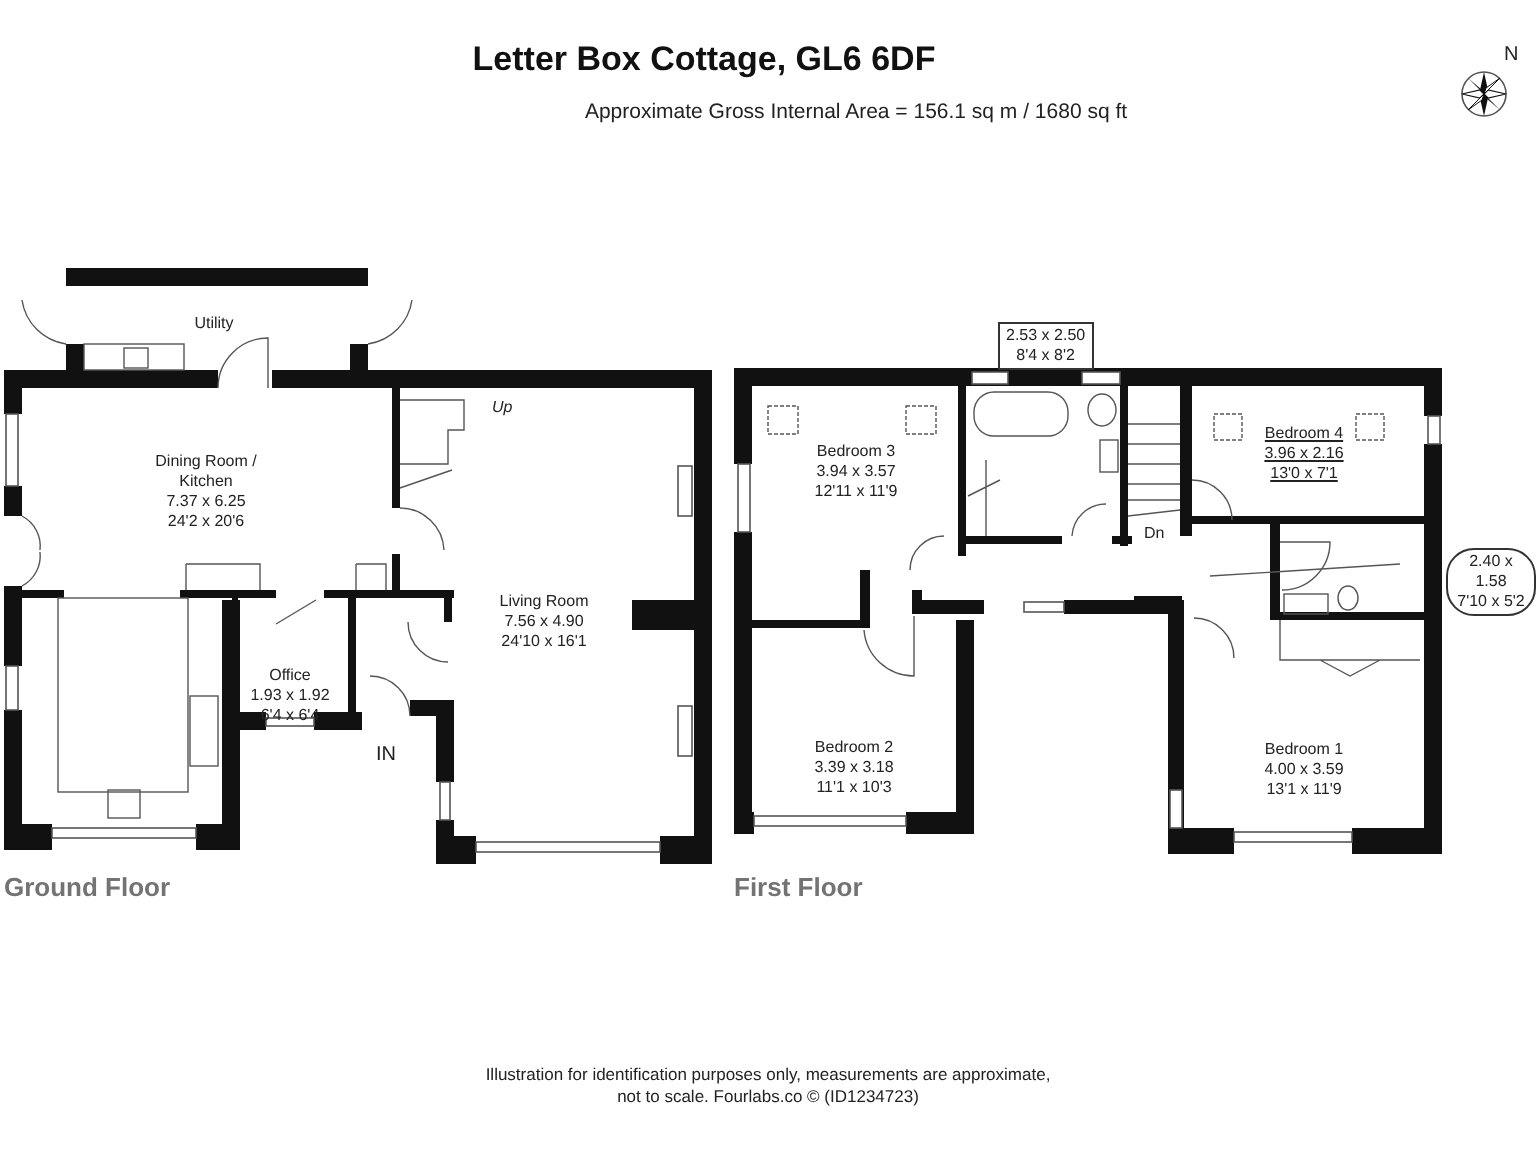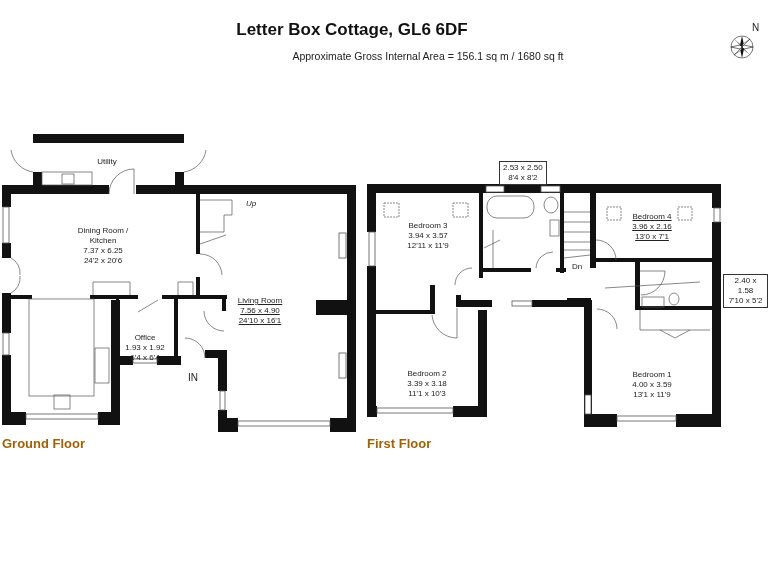--- a/index.html
+++ b/index.html
@@ -1,21 +1,21 @@
 <!DOCTYPE html>
 <html><head>
 <meta charset="utf-8">
 <style>
   html, body { margin:0; padding:0; background:#ffffff; }
   body { width:768px; height:576px; position:relative; overflow:hidden; font-family:"Liberation Sans", sans-serif; color:#222; }
   .title { position:absolute; left:0; width:704px; top:20px; text-align:center; font-weight:bold; font-size:17px; color:#111; }
   .subtitle { position:absolute; left:0; width:768px; top:50px; text-align:center; font-size:10.5px; color:#222;margin-left:44px; }
   .compass { position:absolute; left:726px; top:28px; width:36px; height:36px; }
   svg.plan { position:absolute; left:0; top:0; }
-  .floor-label { position:absolute; font-weight:bold; font-size:13px; color:#a16207; }
+  .floor-label { position:absolute; font-weight:bold; font-size:13px; color:#737373; }
   .room-label { position:absolute; text-align:center; font-size:8px; line-height:10px; color:#222; white-space:nowrap; transform:translateX(-50%); }
   .dim-box { position:absolute; border:1px solid #333; background:#fff; font-size:8px; line-height:10px; text-align:center; padding:1px 3px; }
   .footer { position:absolute; left:0; width:768px; top:532px; text-align:center; font-size:8.5px; line-height:11px; color:#222; }
   .small { position:absolute; font-size:8px; color:#222; }
   .in { position:absolute; font-size:10px; color:#222; }
 </style>
 </head>
 <body>
 
 <div class="title">Letter Box Cottage, GL6 6DF</div>
@@ -174,21 +174,21 @@
   <div>7.37 x 6.25</div>
   <div>24'2 x 20'6</div>
 </div>
 
 <div class="room-label" style="left:145px;top:316px;margin-top:17px;">
   <div>Office</div>
   <div>1.93 x 1.92</div>
   <div>6'4 x 6'4</div>
 </div>
 
-<div class="room-label" style="left:260px;top:296px;text-decoration:underline;">
+<div class="room-label" style="left:272px;top:296px;">
   <div>Living Room</div>
   <div>7.56 x 4.90</div>
   <div>24'10 x 16'1</div>
 </div>
 
 <div class="small" style="left:246px;top:199px;font-style:italic;">Up</div>
 <div class="in" style="left:188px;top:372px;">IN</div>
 
 <div class="floor-label" style="left:2px;top:436px;">Ground Floor</div>
 
@@ -214,23 +214,25 @@
   <div>Bedroom 1</div>
   <div>4.00 x 3.59</div>
   <div>13'1 x 11'9</div>
 </div>
 
 <div class="dim-box" style="left:499px;top:161px;">
   <div>2.53 x 2.50</div>
   <div>8'4 x 8'2</div>
 </div>
 
-<div class="dim-box" style="left:723px;top:274px;">
+<div class="dim-box" style="left:723px;top:274px;border-radius:14px;">
   <div>2.40 x 1.58</div>
   <div>7'10 x 5'2</div>
 </div>
 
 <div class="small" style="left:572px;top:262px;">Dn</div>
 
 <div class="floor-label" style="left:367px;top:436px;">First Floor</div>
 
 <div class="footer">
+  <div>Illustration for identification purposes only, measurements are approximate,</div>
+  <div>not to scale. Fourlabs.co © (ID1234723)</div>
 </div>
 
 </body></html>

